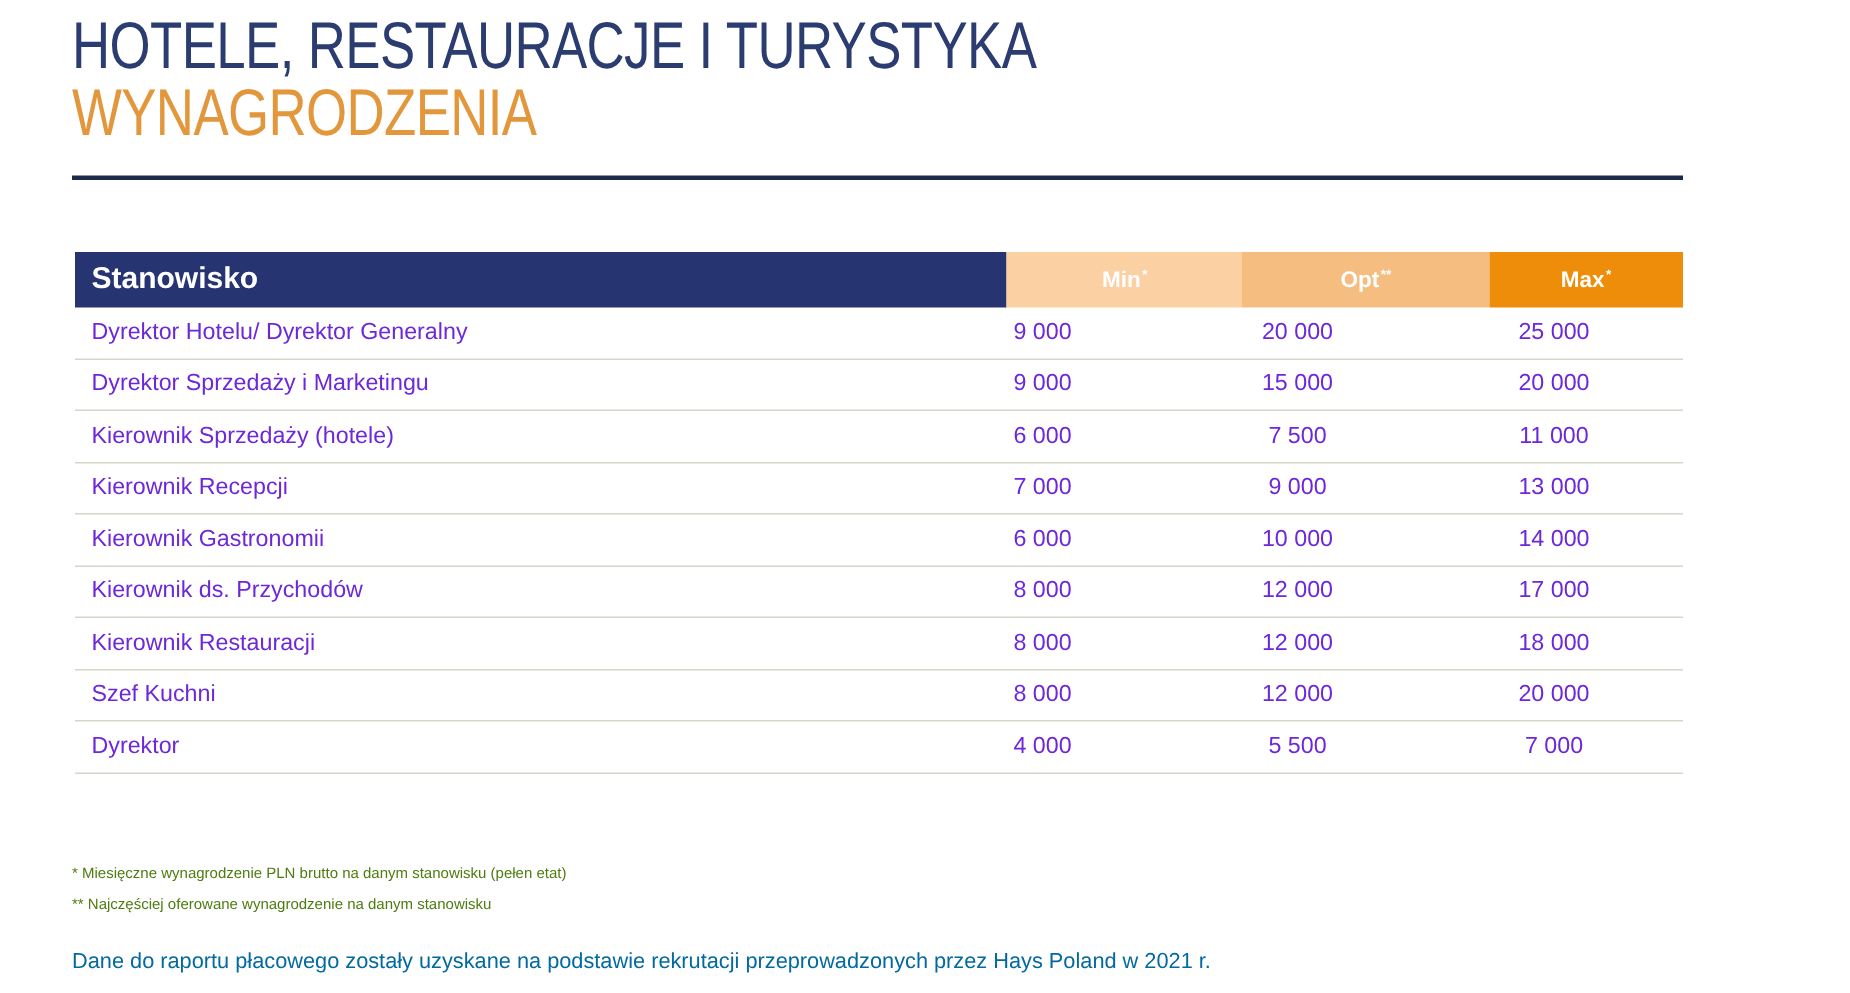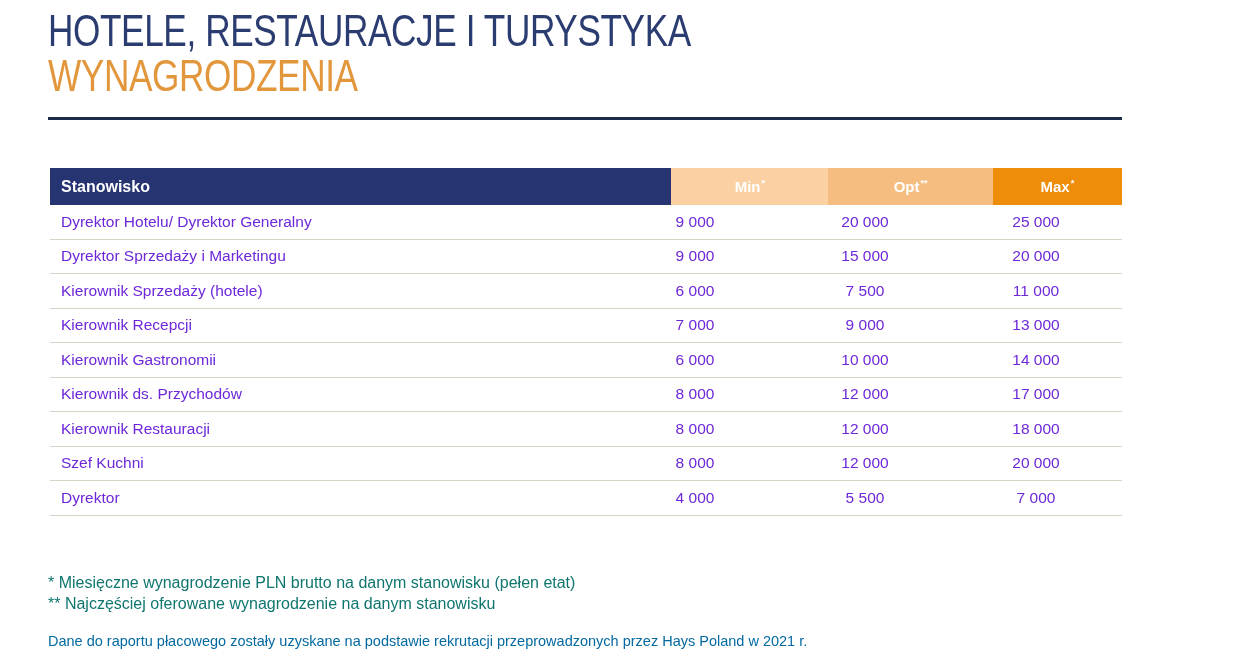--- a/index.html
+++ b/index.html
@@ -35,42 +35,42 @@
 
   
   .table { position: absolute; left: 50px; top: 168px; width: 1072px; }
   .thead { display: flex; height: 37px; }
   .th {
     display: flex; align-items: center; justify-content: center;
     color: #ffffff; font-weight: bold; font-size: 15px;
   }
   .th.pos {
     width: 672px; justify-content: flex-start; padding-left: 11px;
-    background: var(--header-navy, #273472); font-size: 16px;
+    background: var(--header-navy, #273472); font-size: 20px;
   }
   .th.c-min { width: 170px; background: var(--col-min-bg, #fbd0a2); }
   .th.c-opt { width: 178px; background: var(--col-opt-bg, #f6bd81); text-align: center; }
   .th.c-max { width: 140px; background: var(--col-max-bg, #ee8d09); }
   .th sup { font-size: 9px; line-height: 0; margin-left: 1px; position: relative; top: -4px; }
 
   .tbody { width: 1072px; }
   .trow {
     display: flex; align-items: center;
     height: 34.5px;
     border-bottom: 1px solid var(--separator, #d8d4c9);
     font-size: 15.5px; color: #6d28d9;
   }
   .td.pos { width: 560px; padding-left: 11px; }
   .td.num { width: 170px; text-align: center; }
   .td.num.last { width: 172px; }
 
   
   .footnotes {
     position: absolute; left: 48px; top: 572px;
-    font-size: 16px; color: #0f766e; line-height: 21px;
+    font-size: 10px; color: #4d7c0f; line-height: 21px;
   }
   .source {
     position: absolute; left: 48px; top: 633px;
     font-size: 14.5px; color: #0369a1;
   }
 </style>
 </head>
 <body>
 
 <div class="page">

